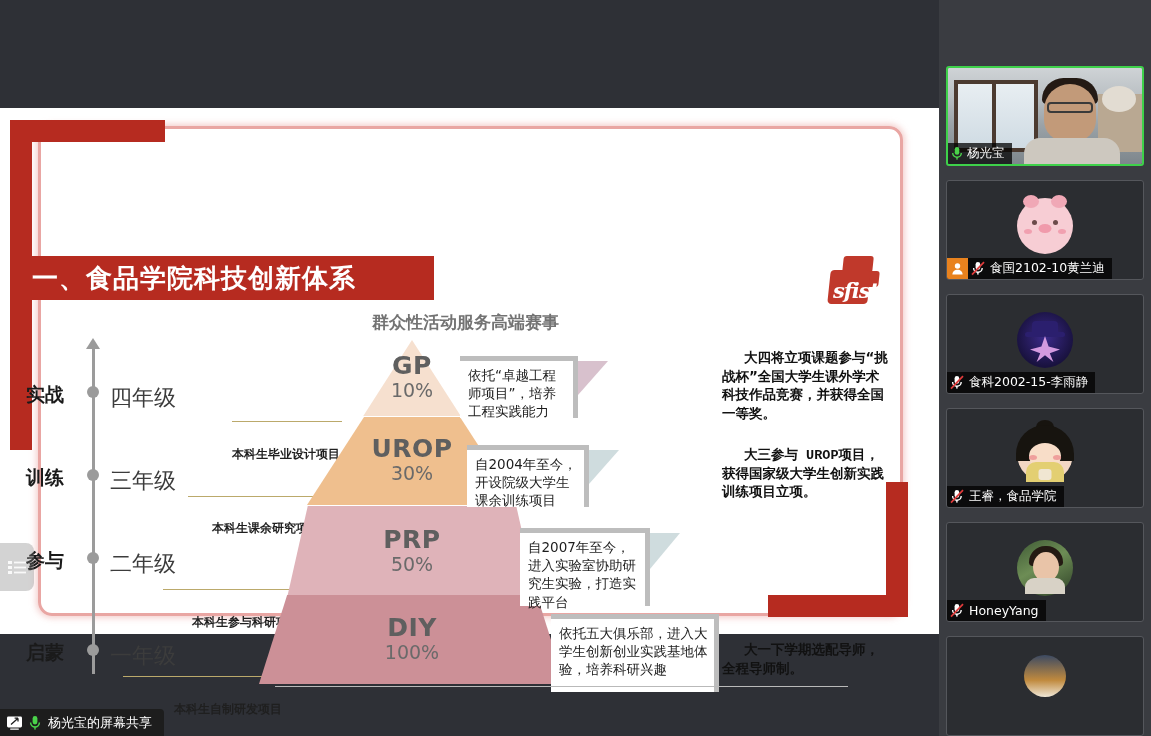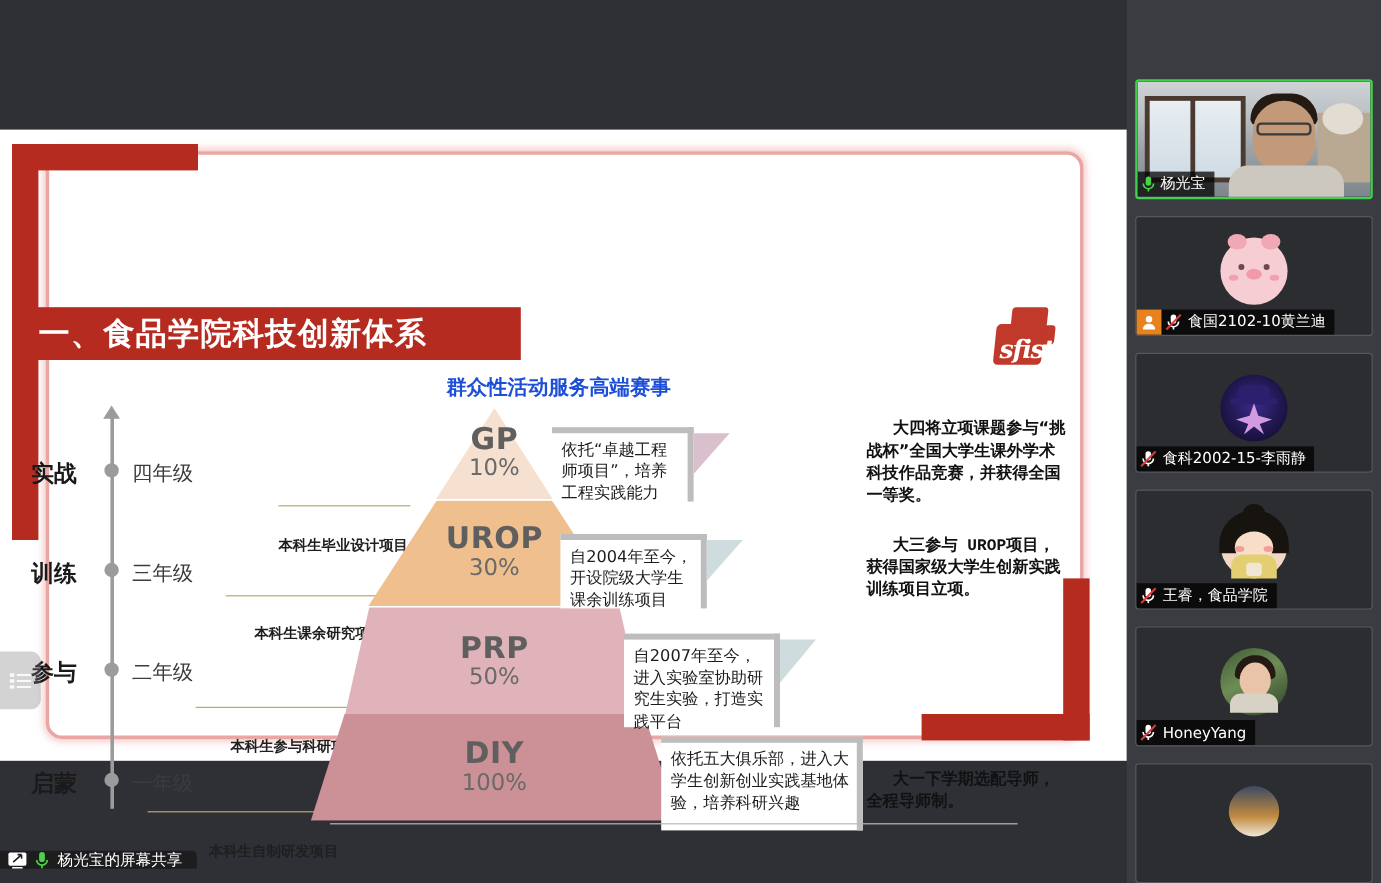--- a/index.html
+++ b/index.html
@@ -27,31 +27,31 @@
 
   
   .logo{position:absolute;left:827px;top:148px;width:58px;height:56px;}
   .logo .b1{position:absolute;left:16px;top:0;width:30px;height:17px;background:#c0392b;border-radius:3px;transform:skewX(-6deg);}
   .logo .b2{position:absolute;left:30px;top:15px;width:22px;height:16px;background:#c0392b;border-radius:3px;transform:skewX(-6deg);}
   .logo .b3{position:absolute;left:2px;top:14px;width:40px;height:34px;background:#c0392b;border-radius:4px;transform:skewX(-6deg);}
   .logo .w{position:absolute;left:6px;top:22px;width:48px;color:#fff;font-style:italic;font-weight:bold;
      font-size:21px;font-family:"DejaVu Serif","Liberation Serif",serif;letter-spacing:-1px;}
 
   
-  .kicker{position:absolute;left:372px;top:203px;color:#1d4ed8;font-size:17px;font-weight:bold;
+  .kicker{position:absolute;left:372px;top:203px;color:#737373;font-size:17px;font-weight:bold;
      font-family:"DejaVu Sans","Liberation Sans",sans-serif;white-space:nowrap;text-align:right;}
 
   
   .axis-line{position:absolute;left:92px;top:238px;width:3px;height:328px;background:#9b9b9b;}
   .axis-arrow{position:absolute;left:86px;top:230px;width:0;height:0;
      border-left:7px solid transparent;border-right:7px solid transparent;border-bottom:11px solid #9b9b9b;}
   .axis-node{position:absolute;width:12px;height:12px;border-radius:50%;background:#9b9b9b;left:87px;}
   .stage-label{position:absolute;left:26px;font-size:19px;font-weight:bold;color:#1a1a1a;
      font-family:"DejaVu Sans","Liberation Sans",sans-serif;white-space:nowrap;}
-  .grade-label{position:absolute;left:110px;font-size:17px;color:#3c3c3c;
+  .grade-label{position:absolute;left:110px;font-size:22px;color:#3c3c3c;
      font-family:"DejaVu Sans","Liberation Sans",sans-serif;white-space:nowrap;}
 
   
   #pyr{position:absolute;left:287px;top:232px;width:250px;height:344px;}
   .tier{position:absolute;left:0;width:250px;}
   .tier .shape{position:absolute;left:0;top:0;width:250px;height:100%;}
   .tier .txt{position:absolute;left:0;top:0;width:250px;height:100%;
      display:flex;flex-direction:column;align-items:center;justify-content:center;}
   .tier .abbr{font-size:25px;font-weight:bold;color:#5f5f5f;letter-spacing:.5px;line-height:1.05;
      font-family:"DejaVu Sans","Liberation Sans",sans-serif;}
@@ -73,21 +73,21 @@
   
   .rdesc{position:absolute;font-size:13.5px;font-weight:bold;color:#111;line-height:1.38;text-align:left;
      font-family:"DejaVu Sans","Liberation Sans",sans-serif;}
   .baserule{position:absolute;left:275px;top:578px;width:573px;height:1px;background:#b9b9b9;}
 
   
   .panel-toggle{position:absolute;left:0;top:543px;width:34px;height:48px;background:rgba(120,120,120,.33);
      border-radius:0 8px 8px 0;display:flex;align-items:center;justify-content:center;}
 
   
-  #sharebar{position:absolute;left:0;top:709px;height:15px;background:#1d1d1d;
+  #sharebar{position:absolute;left:0;top:709px;height:27px;background:#1d1d1d;
      display:flex;align-items:center;padding:0 12px 0 6px;border-radius:0 4px 0 0;justify-content:space-between;}
   #sharebar .lbl{color:#fff;font-size:13px;margin-left:7px;white-space:nowrap;
      font-family:"DejaVu Sans","Liberation Sans",sans-serif;}
 
   
   #rail{position:absolute;left:939px;top:0;width:212px;height:736px;background:#3a3c41;overflow:hidden;}
   .tile{position:absolute;left:7px;width:198px;height:100px;background:#2b2d31;
      border:1px solid #55575c;box-sizing:border-box;border-radius:3px;overflow:hidden;}
   .tile.active{border:2px solid #3ed14a;}
   .namebar{position:absolute;left:0;bottom:0;height:21px;background:rgba(0,0,0,.74);

